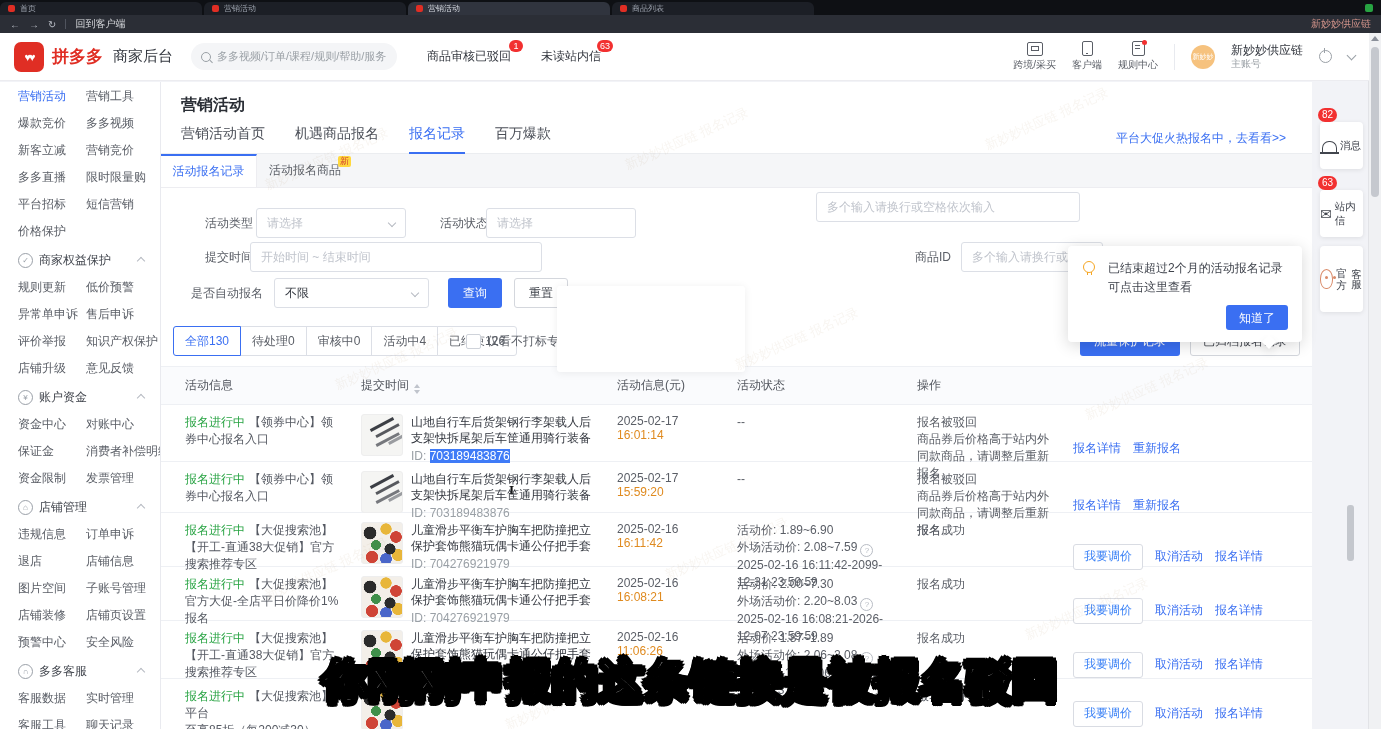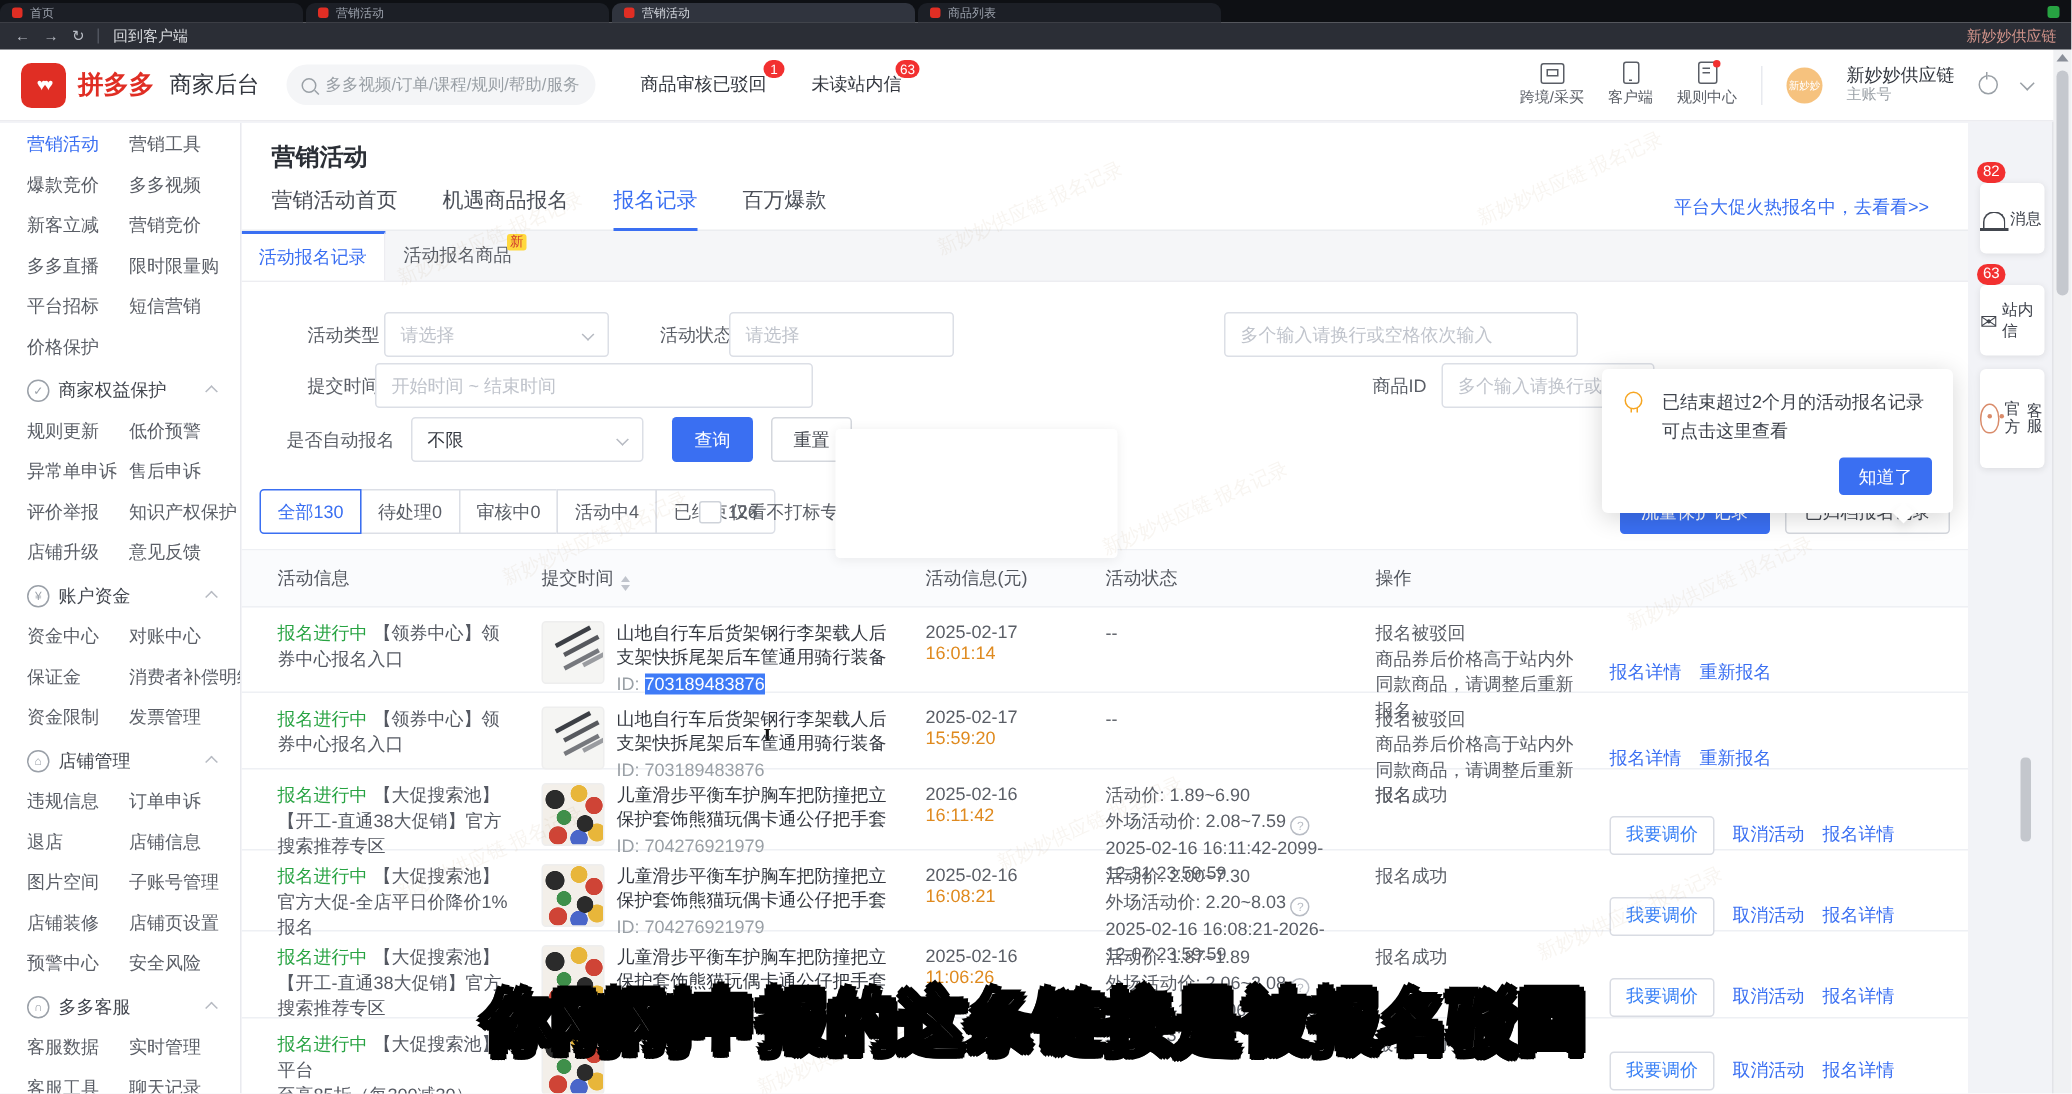--- a/index.html
+++ b/index.html
@@ -324,21 +324,21 @@
   <div class="filters">
     <span class="flabel" style="left:44px;top:20px">活动类型</span>
     <div class="fctl" style="left:95px;top:20px;width:150px">
       <span>请选择</span>
         <span class="selchev"></span>
     </div>
     <span class="flabel" style="left:279px;top:20px">活动状态</span>
     <div class="fctl" style="left:325px;top:20px;width:150px">
       <span>请选择</span>
     </div>
-    <div class="fctl" style="left:655px;top:20px;width:236px">
+    <div class="fctl" style="left:655px;top:4px;width:264px">
       <span>多个输入请换行或空格依次输入</span>
     </div>
     <span class="flabel" style="left:44px;top:54px">提交时间</span>
     <div class="fctl" style="left:89px;top:54px;width:292px">
       <span>开始时间 ~ 结束时间</span>
     </div>
     <span class="flabel" style="left:754px;top:54px">商品ID</span>
     <div class="fctl" style="left:800px;top:54px;width:142px">
       <span>多个输入请换行或空格依次输...</span>
     </div>

